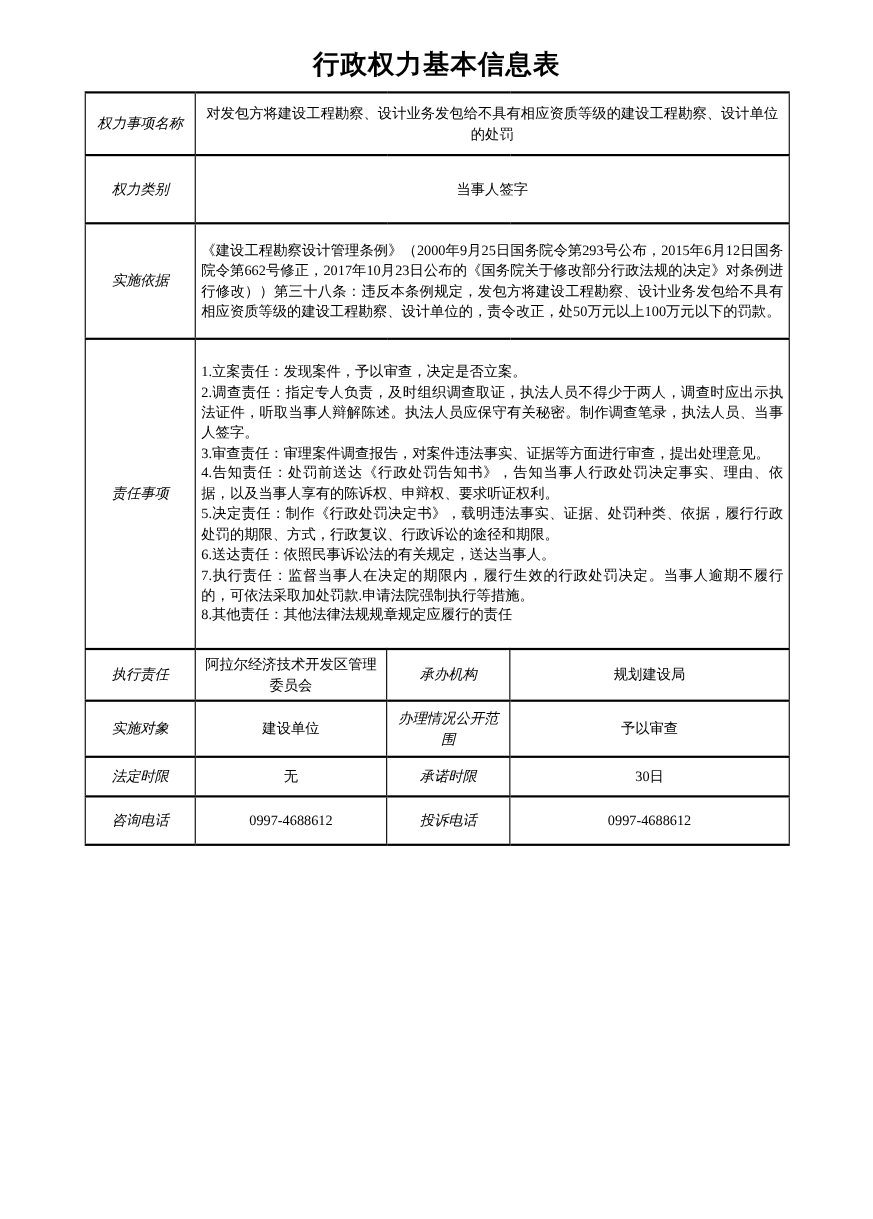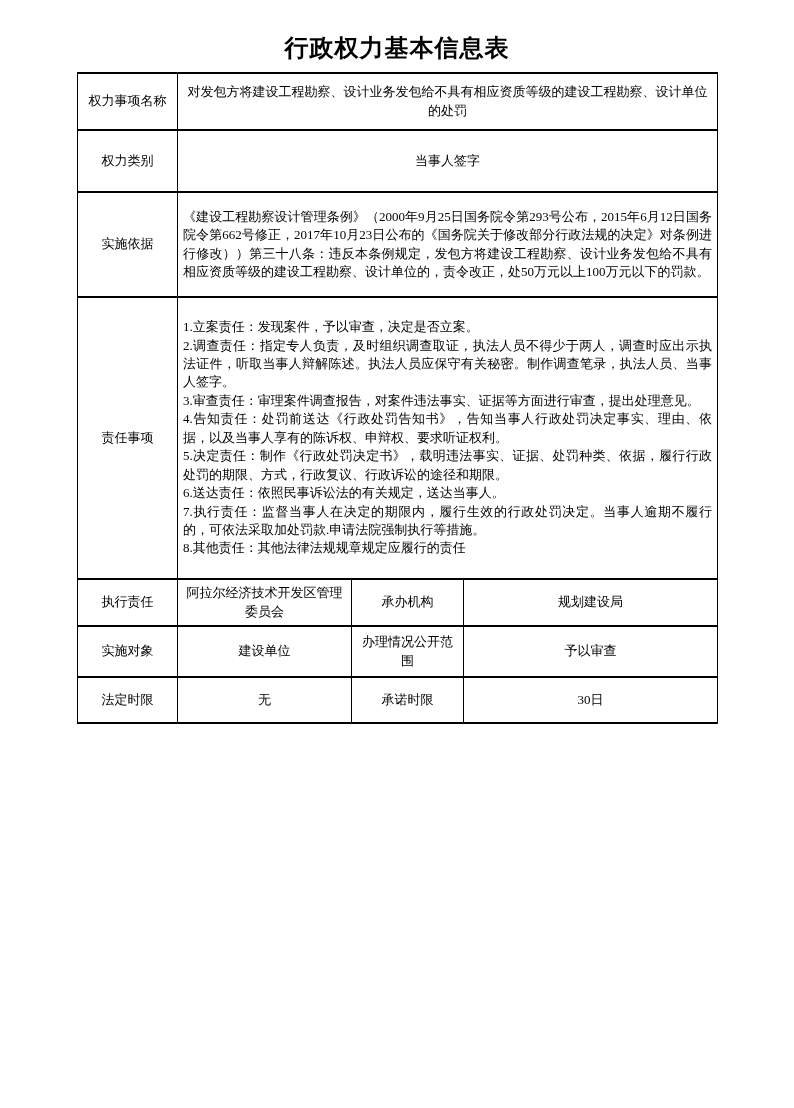--- a/index.html
+++ b/index.html
@@ -10,21 +10,21 @@
   .page {
     position: relative;
     width: 794px;
     height: 1108px;
     background: #ffffff;
     color: #000000;
     font-family: "Liberation Serif", "DejaVu Serif", serif;
     overflow: hidden;
   }
   .doc-title {
-    margin: 34px 0 0 0;
+    margin: 45px 0 0 0;
     font-size: 24px;
     font-weight: bold;
     text-align: center;
     letter-spacing: 1px;
     line-height: 28px;
   }
   table.info-table {
     border-collapse: collapse;
     table-layout: fixed;
     width: 640px;
@@ -37,41 +37,42 @@
     border-bottom-width: 2px;
     vertical-align: middle;
     padding: 2px 5px;
     word-break: break-all;
     overflow: hidden;
   }
   td.cell-label {
     text-align: center;
     line-height: 1.4;
     padding: 2px 4px;
+    font-style: italic;
   }
   td.cell-center {
     text-align: center;
     line-height: 1.4;
   }
   td.cell-text {
     text-align: justify;
     line-height: 1.42;
     padding: 3px 6px;
   }
   td.cell-text .duty-line {
     text-align: justify;
   }
   tr.r1  { height: 57px; }
   tr.r2  { height: 62px; }
   tr.r3  { height: 105px; }
   tr.r4  { height: 282px; }
   tr.r5  { height: 47px; }
   tr.r6  { height: 51px; }
   tr.r7  { height: 49px; }
-  tr.r8  { height: 46px; }
+  tr.r8  { height: 36px; }
   tr.r9  { height: 44px; }
   tr.r10 { height: 49px; }
 </style>
 </head>
 <body>
 
 <div class="page">
 
   <h1 class="doc-title">行政权力基本信息表</h1>
 
@@ -128,17 +129,23 @@
     </tr>
 
 
     <tr class="r8">
       <td class="cell-label">法定时限</td>
       <td class="cell-center">无</td>
       <td class="cell-label">承诺时限</td>
       <td class="cell-center">30日</td>
     </tr>
 
+    <tr class="r9">
+      <td class="cell-label">咨询电话</td>
+      <td class="cell-center">0997-4688612</td>
+      <td class="cell-label">投诉电话</td>
+      <td class="cell-center">0997-4688612</td>
+    </tr>
 
 
   </tbody>
     </table>
 </div>
 
 </body></html>

